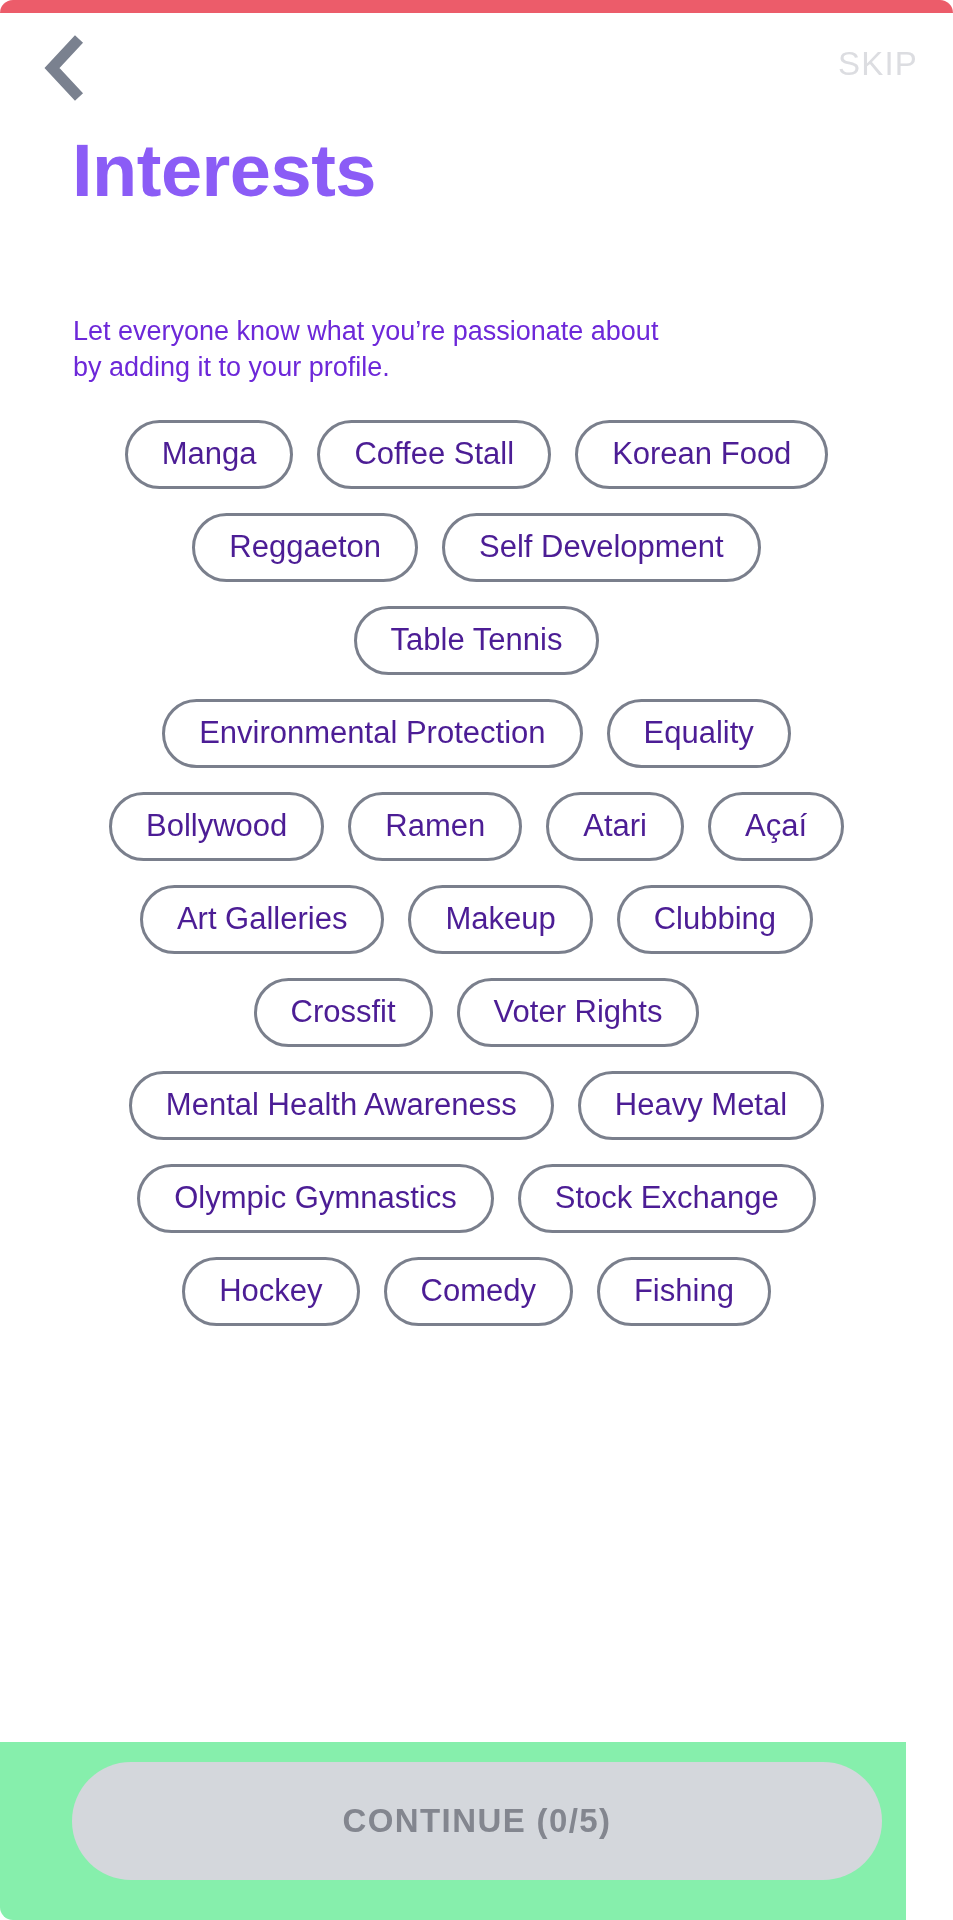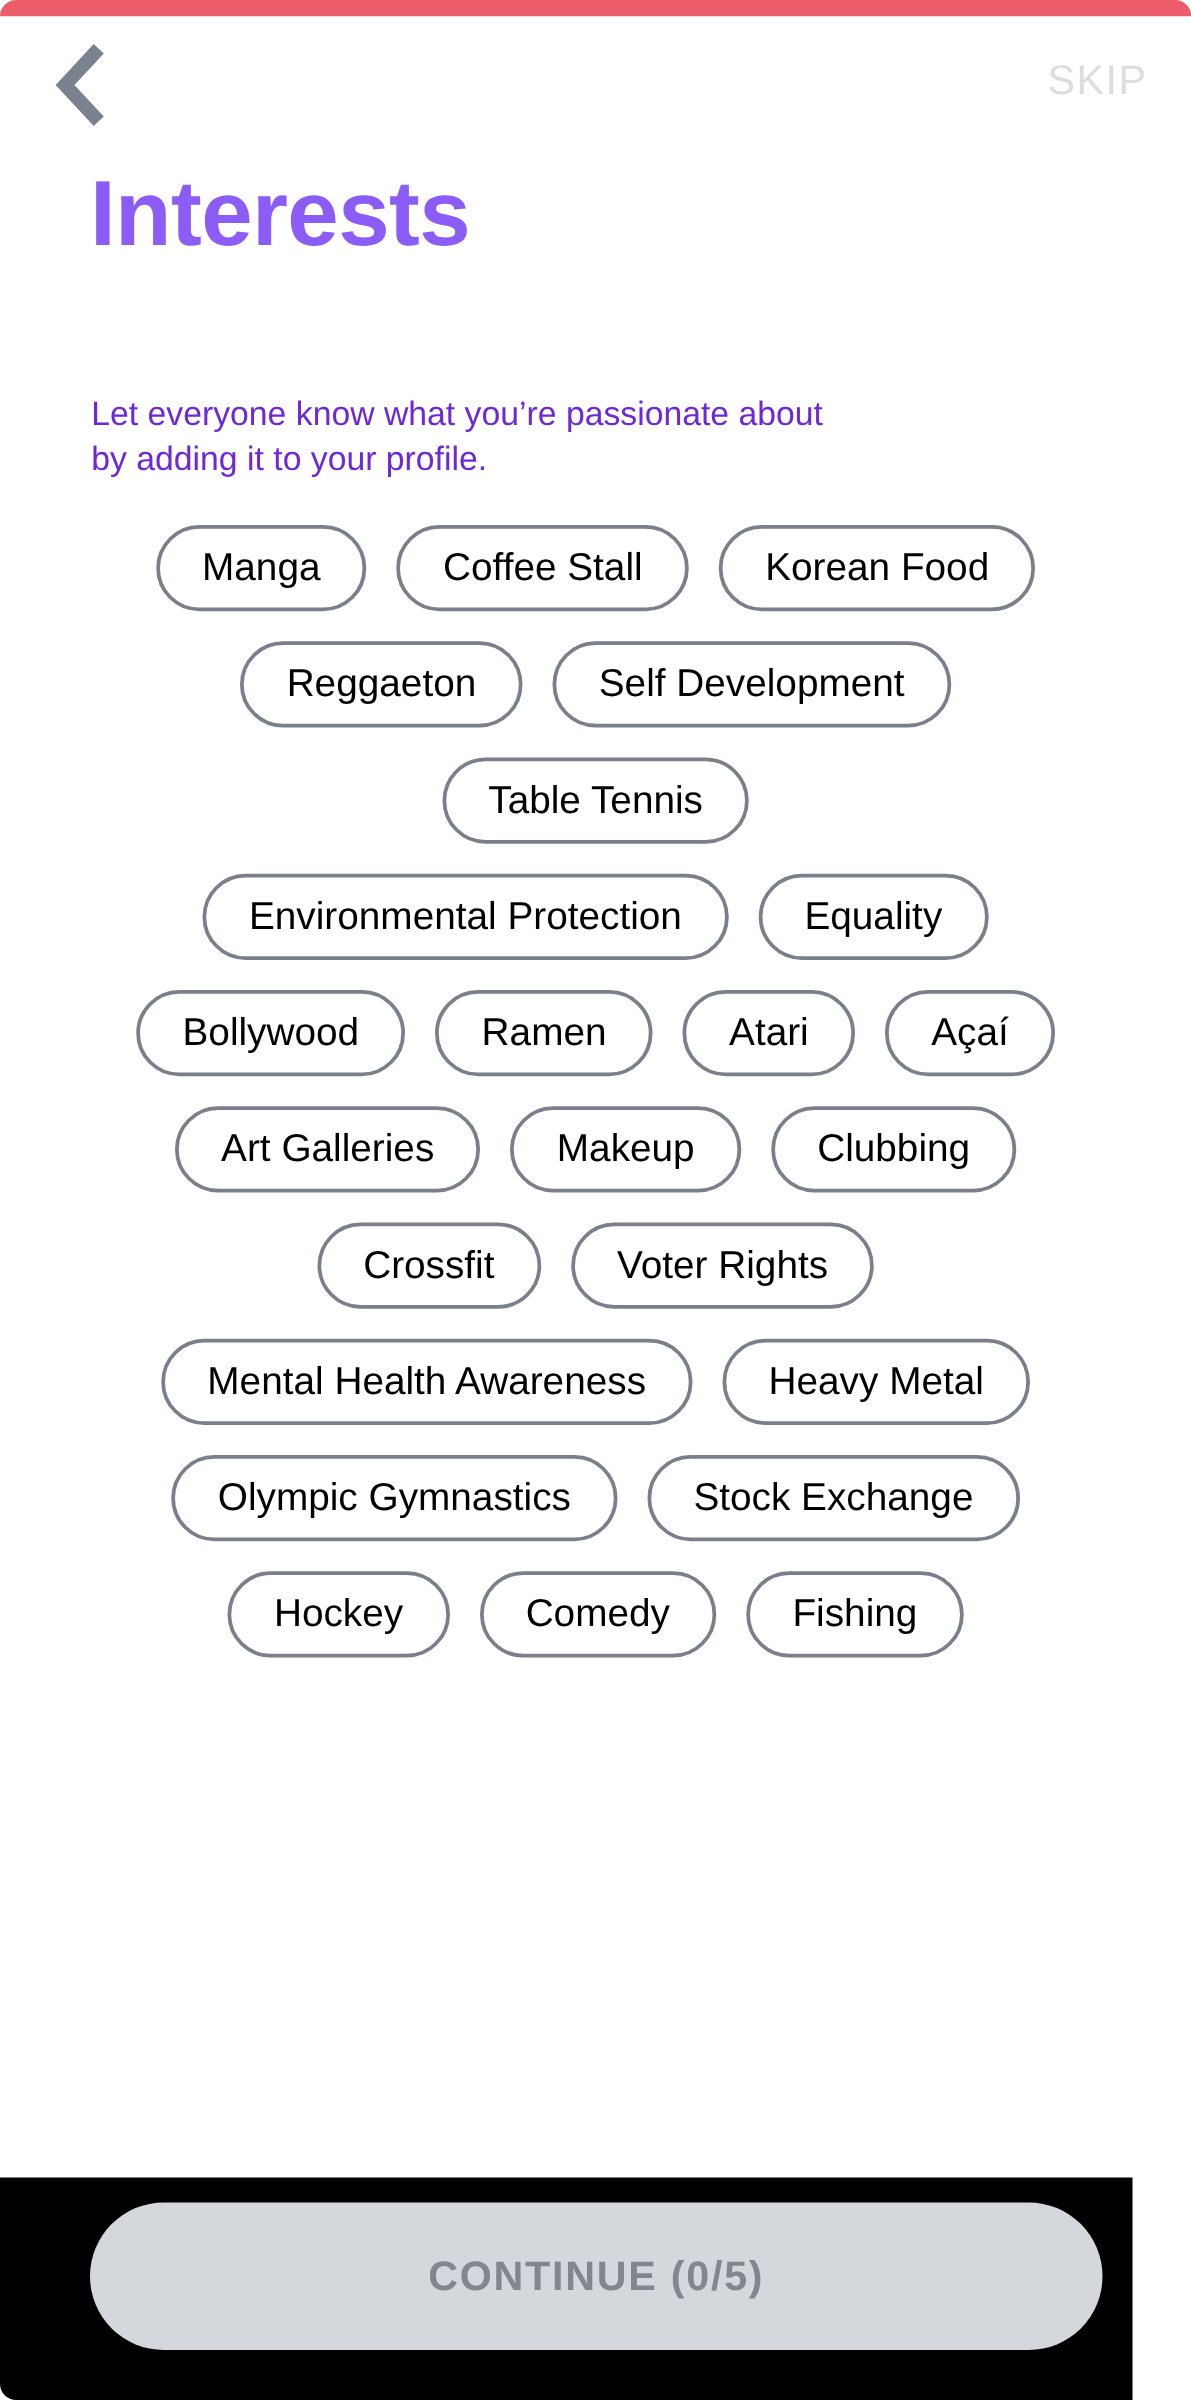--- a/index.html
+++ b/index.html
@@ -113,41 +113,41 @@
     justify-content: center;
     align-items: center;
     gap: 24px;
     width: 953px;
   }
 
   .chip {
     border: 3px solid #7a7f8c;
     border-radius: 60px;
     background: #ffffff;
-    color: #000000;
+    color: #4c1d95;
     font-size: 31px;
     line-height: 1;
     font-family: "Liberation Sans", sans-serif;
     padding: 20px 34px 22px 34px;
     white-space: nowrap;
     cursor: pointer;
     height: 69px;
     display: flex;
     align-items: center;
     justify-content: center;
   }
 
   
   .cta-area {
     position: absolute;
     left: 0;
     bottom: 0;
     width: 906px;
     height: 178px;
-    background: #000000;
+    background: #86efac;
   }
 
   .continue-button {
     position: absolute;
     left: 72px;
     top: 20px;
     width: 810px;
     height: 118px;
     border: none;
     border-radius: 60px;

